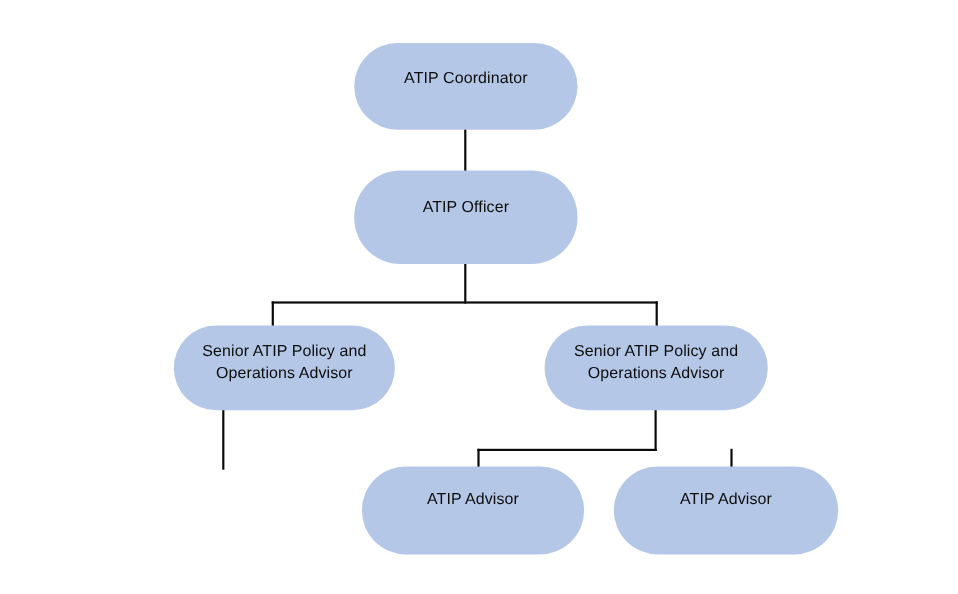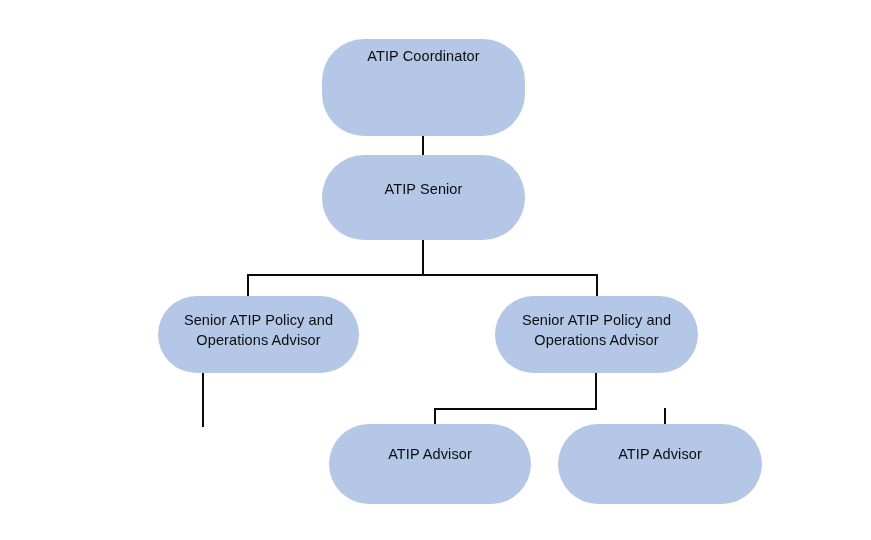--- a/index.html
+++ b/index.html
@@ -59,26 +59,26 @@
   <div class="connector v" style="left:247px; top:274px; height:24px;"></div>
   <div class="connector v" style="left:596px; top:274px; height:24px;"></div>
 
   <div class="connector v" style="left:202px; top:370px; height:57px;"></div>
 
   <div class="connector v" style="left:595px; top:370px; height:40px;"></div>
   <div class="connector h" style="left:434px; top:408px; width:163px;"></div>
   <div class="connector v" style="left:434px; top:408px; height:19px;"></div>
   <div class="connector v" style="left:664px; top:408px; height:19px;"></div>
 
-  <div class="node" style="left:322px; top:39px; width:203px; height:97px; padding-top:7px;">
+  <div class="node" style="left:322px; top:39px; width:203px; height:79px; padding-top:22px;">
     <span class="node-label">ATIP Coordinator</span>
   </div>
 
   <div class="node" style="left:322px; top:155px; width:203px; height:85px; padding-top:24px;">
-    <span class="node-label">ATIP Senior</span>
+    <span class="node-label">ATIP Officer</span>
   </div>
 
   <div class="node" style="left:158px; top:296px; width:201px; height:77px; padding-top:14px;">
     <span class="node-label">Senior ATIP Policy and
 Operations Advisor</span>
   </div>
 
   <div class="node" style="left:495px; top:296px; width:203px; height:77px; padding-top:14px;">
     <span class="node-label">Senior ATIP Policy and
 Operations Advisor</span>

